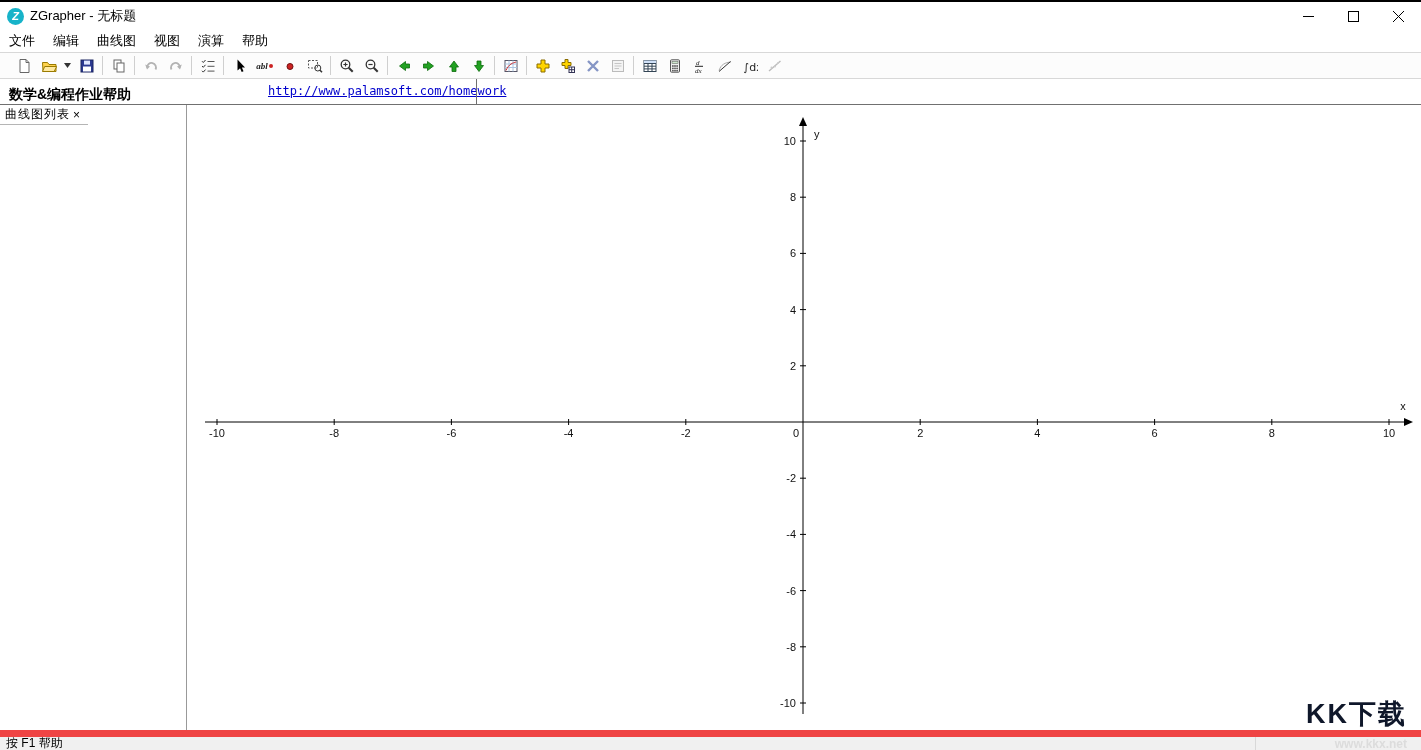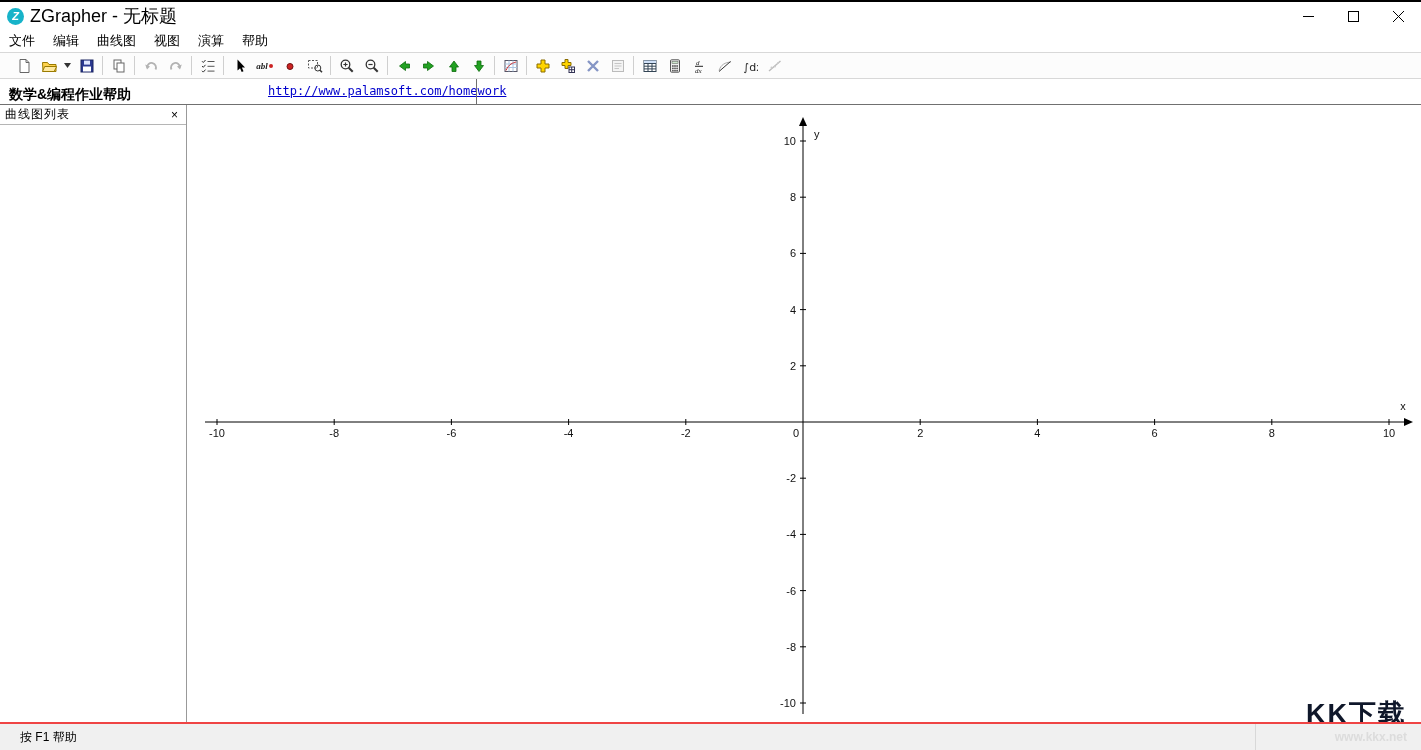--- a/index.html
+++ b/index.html
@@ -2,21 +2,21 @@
 <html><head>
 <meta charset="utf-8">
 <style>
   *{box-sizing:border-box;margin:0;padding:0}
   html,body{width:1421px;height:750px;overflow:hidden;background:#fff;
     font-family:"Liberation Sans",sans-serif;color:#000;position:relative}
   
   .titlebar{height:30px;border-top:2px solid #000;background:#fff;display:flex;align-items:center;padding-left:7px}
   .logo{width:17px;height:17px;border-radius:50%;background:#17b3c9;color:#fff;font-size:11px;font-weight:bold;
     display:flex;align-items:center;justify-content:center;font-style:italic}
-  .win-title{font-size:18px;padding-left:6px}
+  .win-title{font-size:13px;padding-left:6px}
   .win-controls{margin-left:auto;display:flex;height:100%}
   .win-btn{width:45px;height:100%;display:flex;align-items:center;justify-content:center;background:#fff;border:none;cursor:pointer}
   
   .menubar{height:22px;background:#fff;display:flex;align-items:center;font-size:13px;padding-left:0}
   .menu-item{padding:2px 9px;cursor:default}
   
   .toolbar{height:27px;border-top:1px solid #d8d8d8;border-bottom:1px solid #d8d8d8;background:#fcfcfc;
     display:flex;align-items:center;padding:0 11px}
   .tbtn{width:25px;height:23px;display:flex;align-items:center;justify-content:center;background:transparent;
     border:1px solid transparent;padding:0;cursor:pointer}
@@ -25,32 +25,32 @@
   .lbl-ic{font:italic bold 9px "Liberation Serif",serif;color:#222}
   .dot-red{display:inline-block;width:4px;height:4px;background:#c22;border-radius:50%;margin-left:1px}
   
   .banner{height:26px;background:#fff;border-bottom:1px solid #707070;position:relative;display:flex;align-items:flex-end}
   .banner-title{font-weight:bold;font-size:14px;padding-left:9px}
   .banner-link{position:absolute;left:268px;top:5px;color:#0000cc;text-decoration:underline;
     font-family:"DejaVu Sans Mono",monospace;font-size:12px}
   .banner-div{position:absolute;left:476px;top:0;bottom:-1px;width:1px;background:#707070}
   
   .main{position:absolute;top:105px;left:0;right:0;bottom:16px;display:flex}
-  .sidebar{width:187px;border-right:1px solid #999;background:#fff;display:flex;flex-direction:column}
+  .sidebar{width:187px;border-right:1px solid #999;background:#fff;display:flex;flex-direction:row}
   .sidebar-header{height:20px;border-bottom:1px solid #b5b5b5;display:flex;align-items:center;
     font-size:12px;padding:0 5px;letter-spacing:1px}
   .sidebar-close{margin-left:auto;border:none;background:transparent;font-size:12px;line-height:1;cursor:pointer;padding:1px 3px}
   .sidebar-body{flex:1;background:#fff}
   .plot-area{flex:1;position:relative;background:#fff}
   .plot-svg{position:absolute;inset:0}
   .watermark{position:absolute;right:14px;bottom:2px;font-size:27px;font-weight:bold;color:#0f172a;
     letter-spacing:2px;pointer-events:none}
   
-  .statusbar{position:absolute;left:0;right:0;bottom:0;height:28px;background:#f0f0f0;border-top:2px solid #ef4444;
-    display:flex;align-items:center;font-size:12px;padding-left:20px}
+  .statusbar{position:absolute;left:0;right:0;bottom:0;height:20px;background:#f0f0f0;border-top:7px solid #ef4444;
+    display:flex;align-items:center;font-size:12px;padding-left:6px}
   .status-right{margin-left:auto;width:166px;height:100%;border-left:1px solid #d8d8d8;display:flex;
     align-items:center;justify-content:flex-end;padding-right:14px;color:#dcdcdc;font-weight:bold;font-size:12px}
   svg{display:block}
 </style>
 </head>
 <body>
 
 <div class="titlebar">
   <span class="logo">Z</span>
   <span class="win-title">ZGrapher - 无标题</span>

